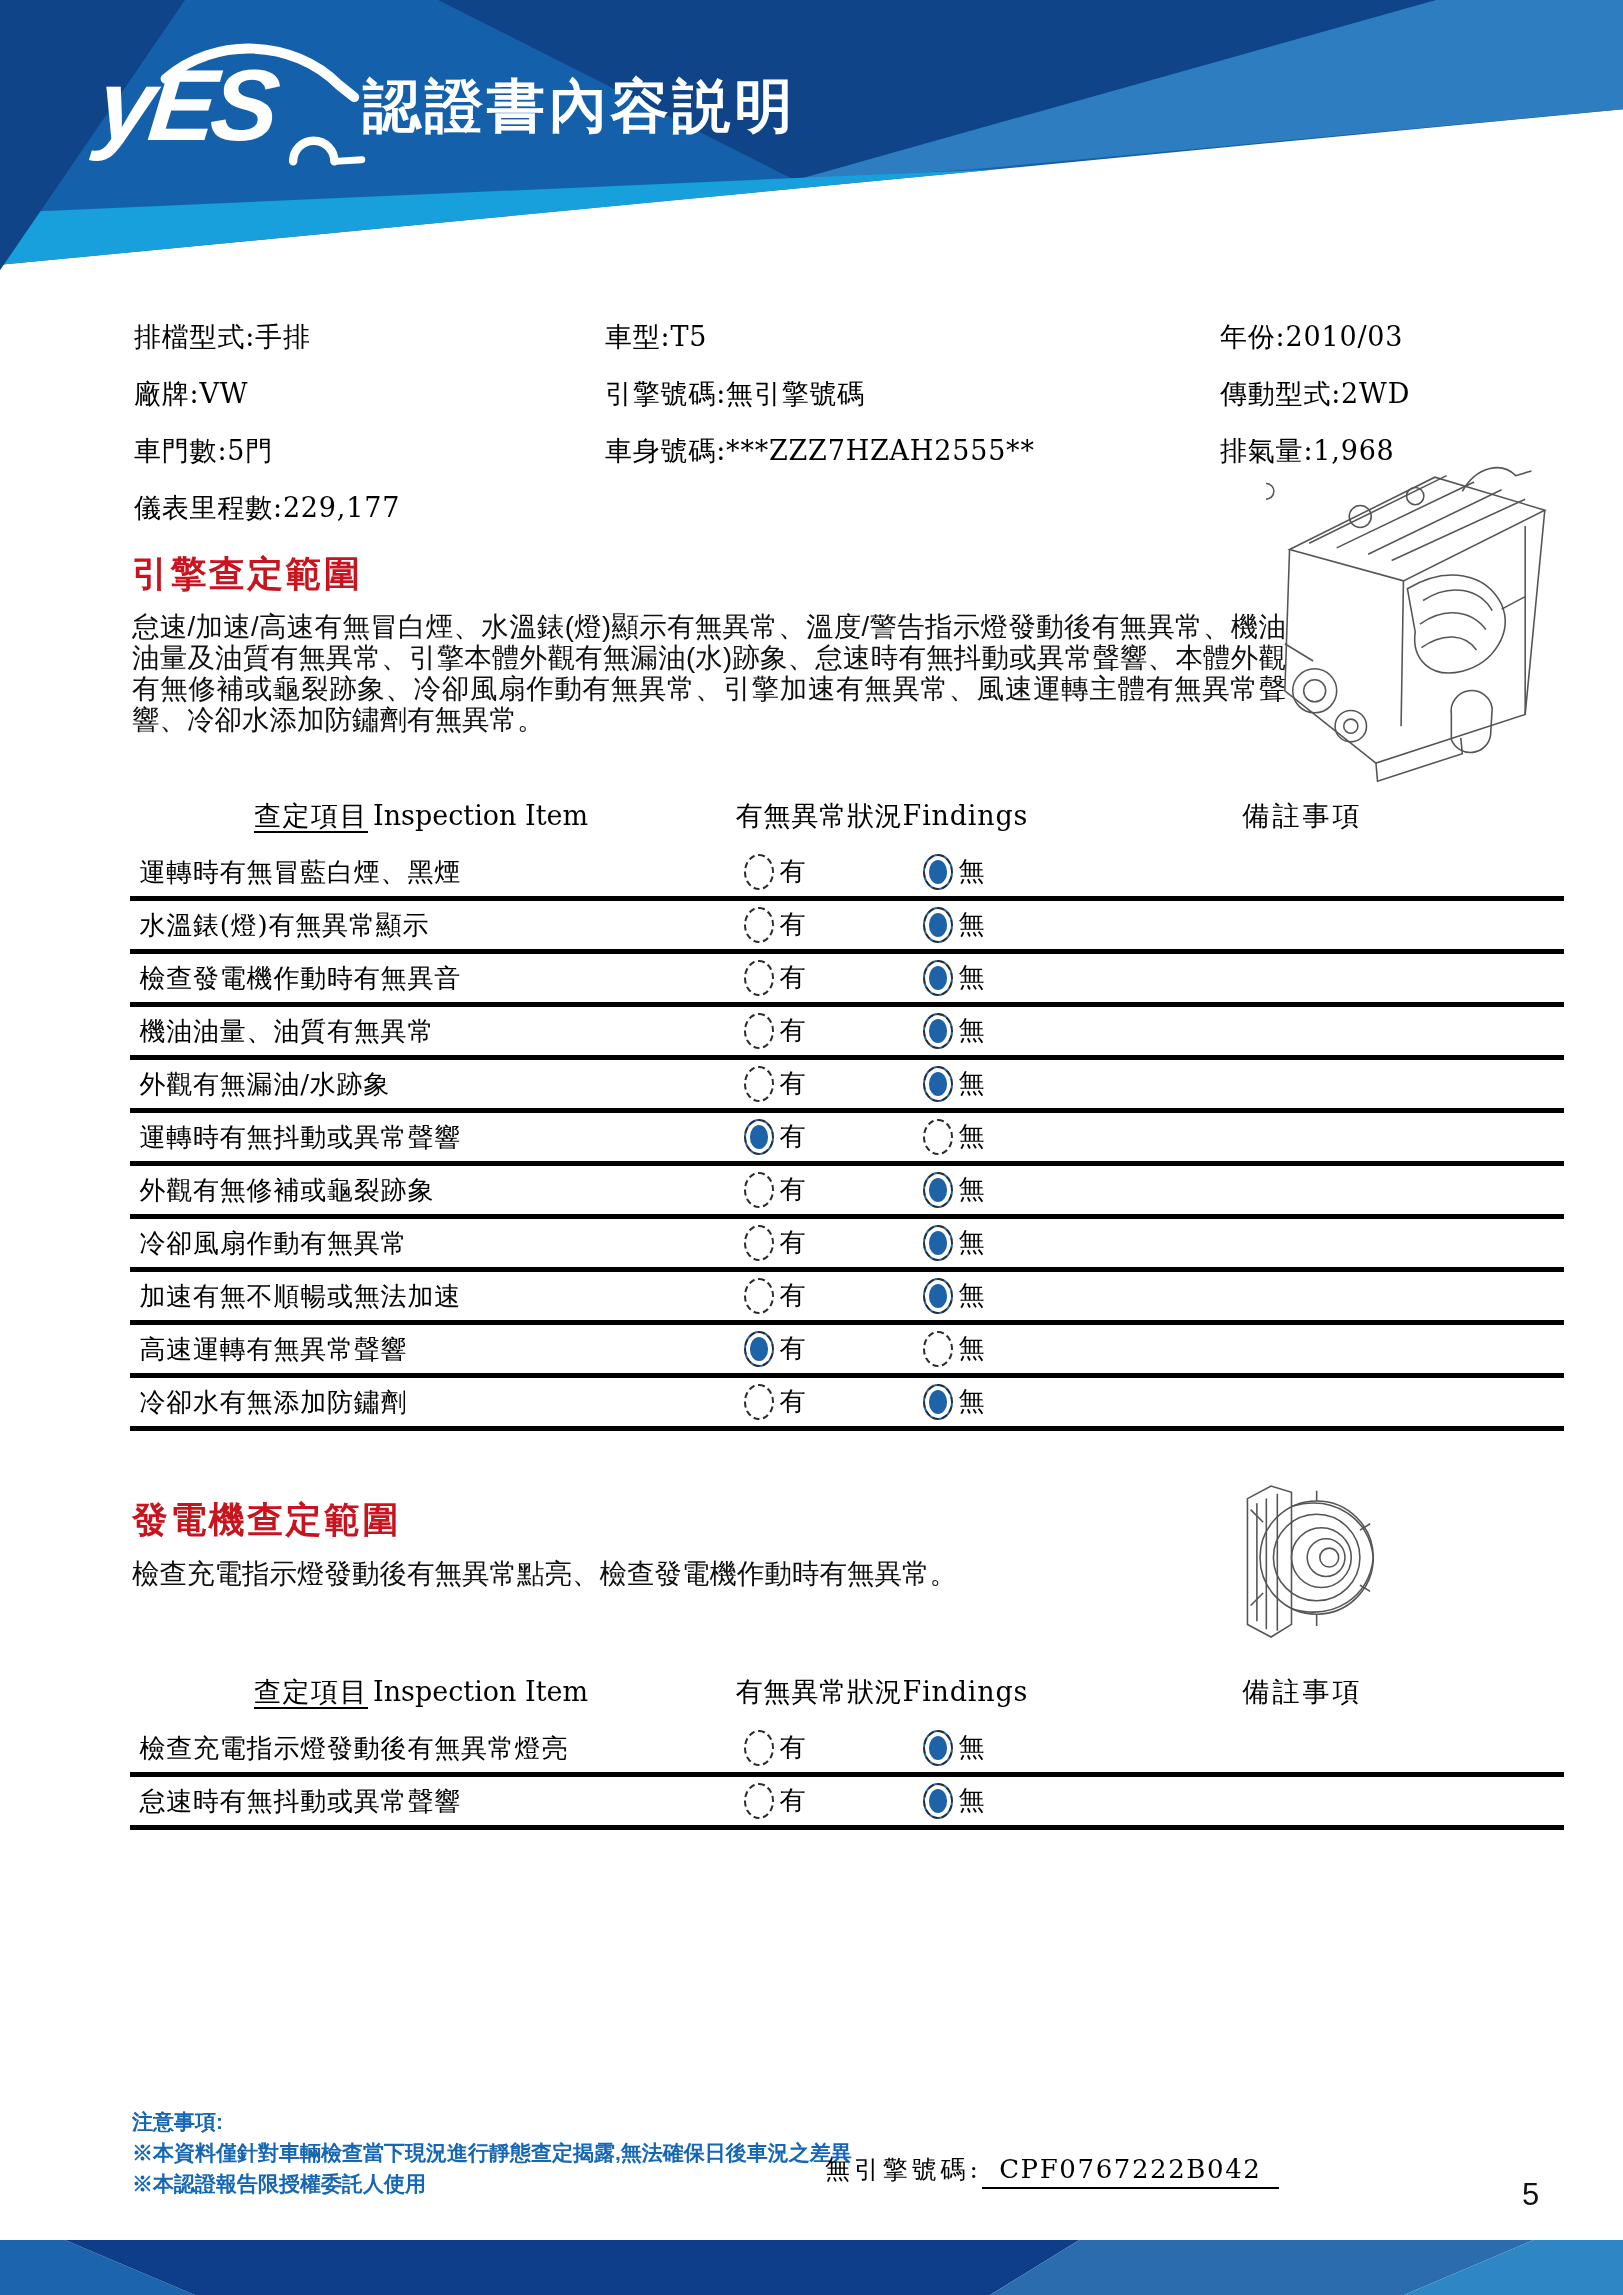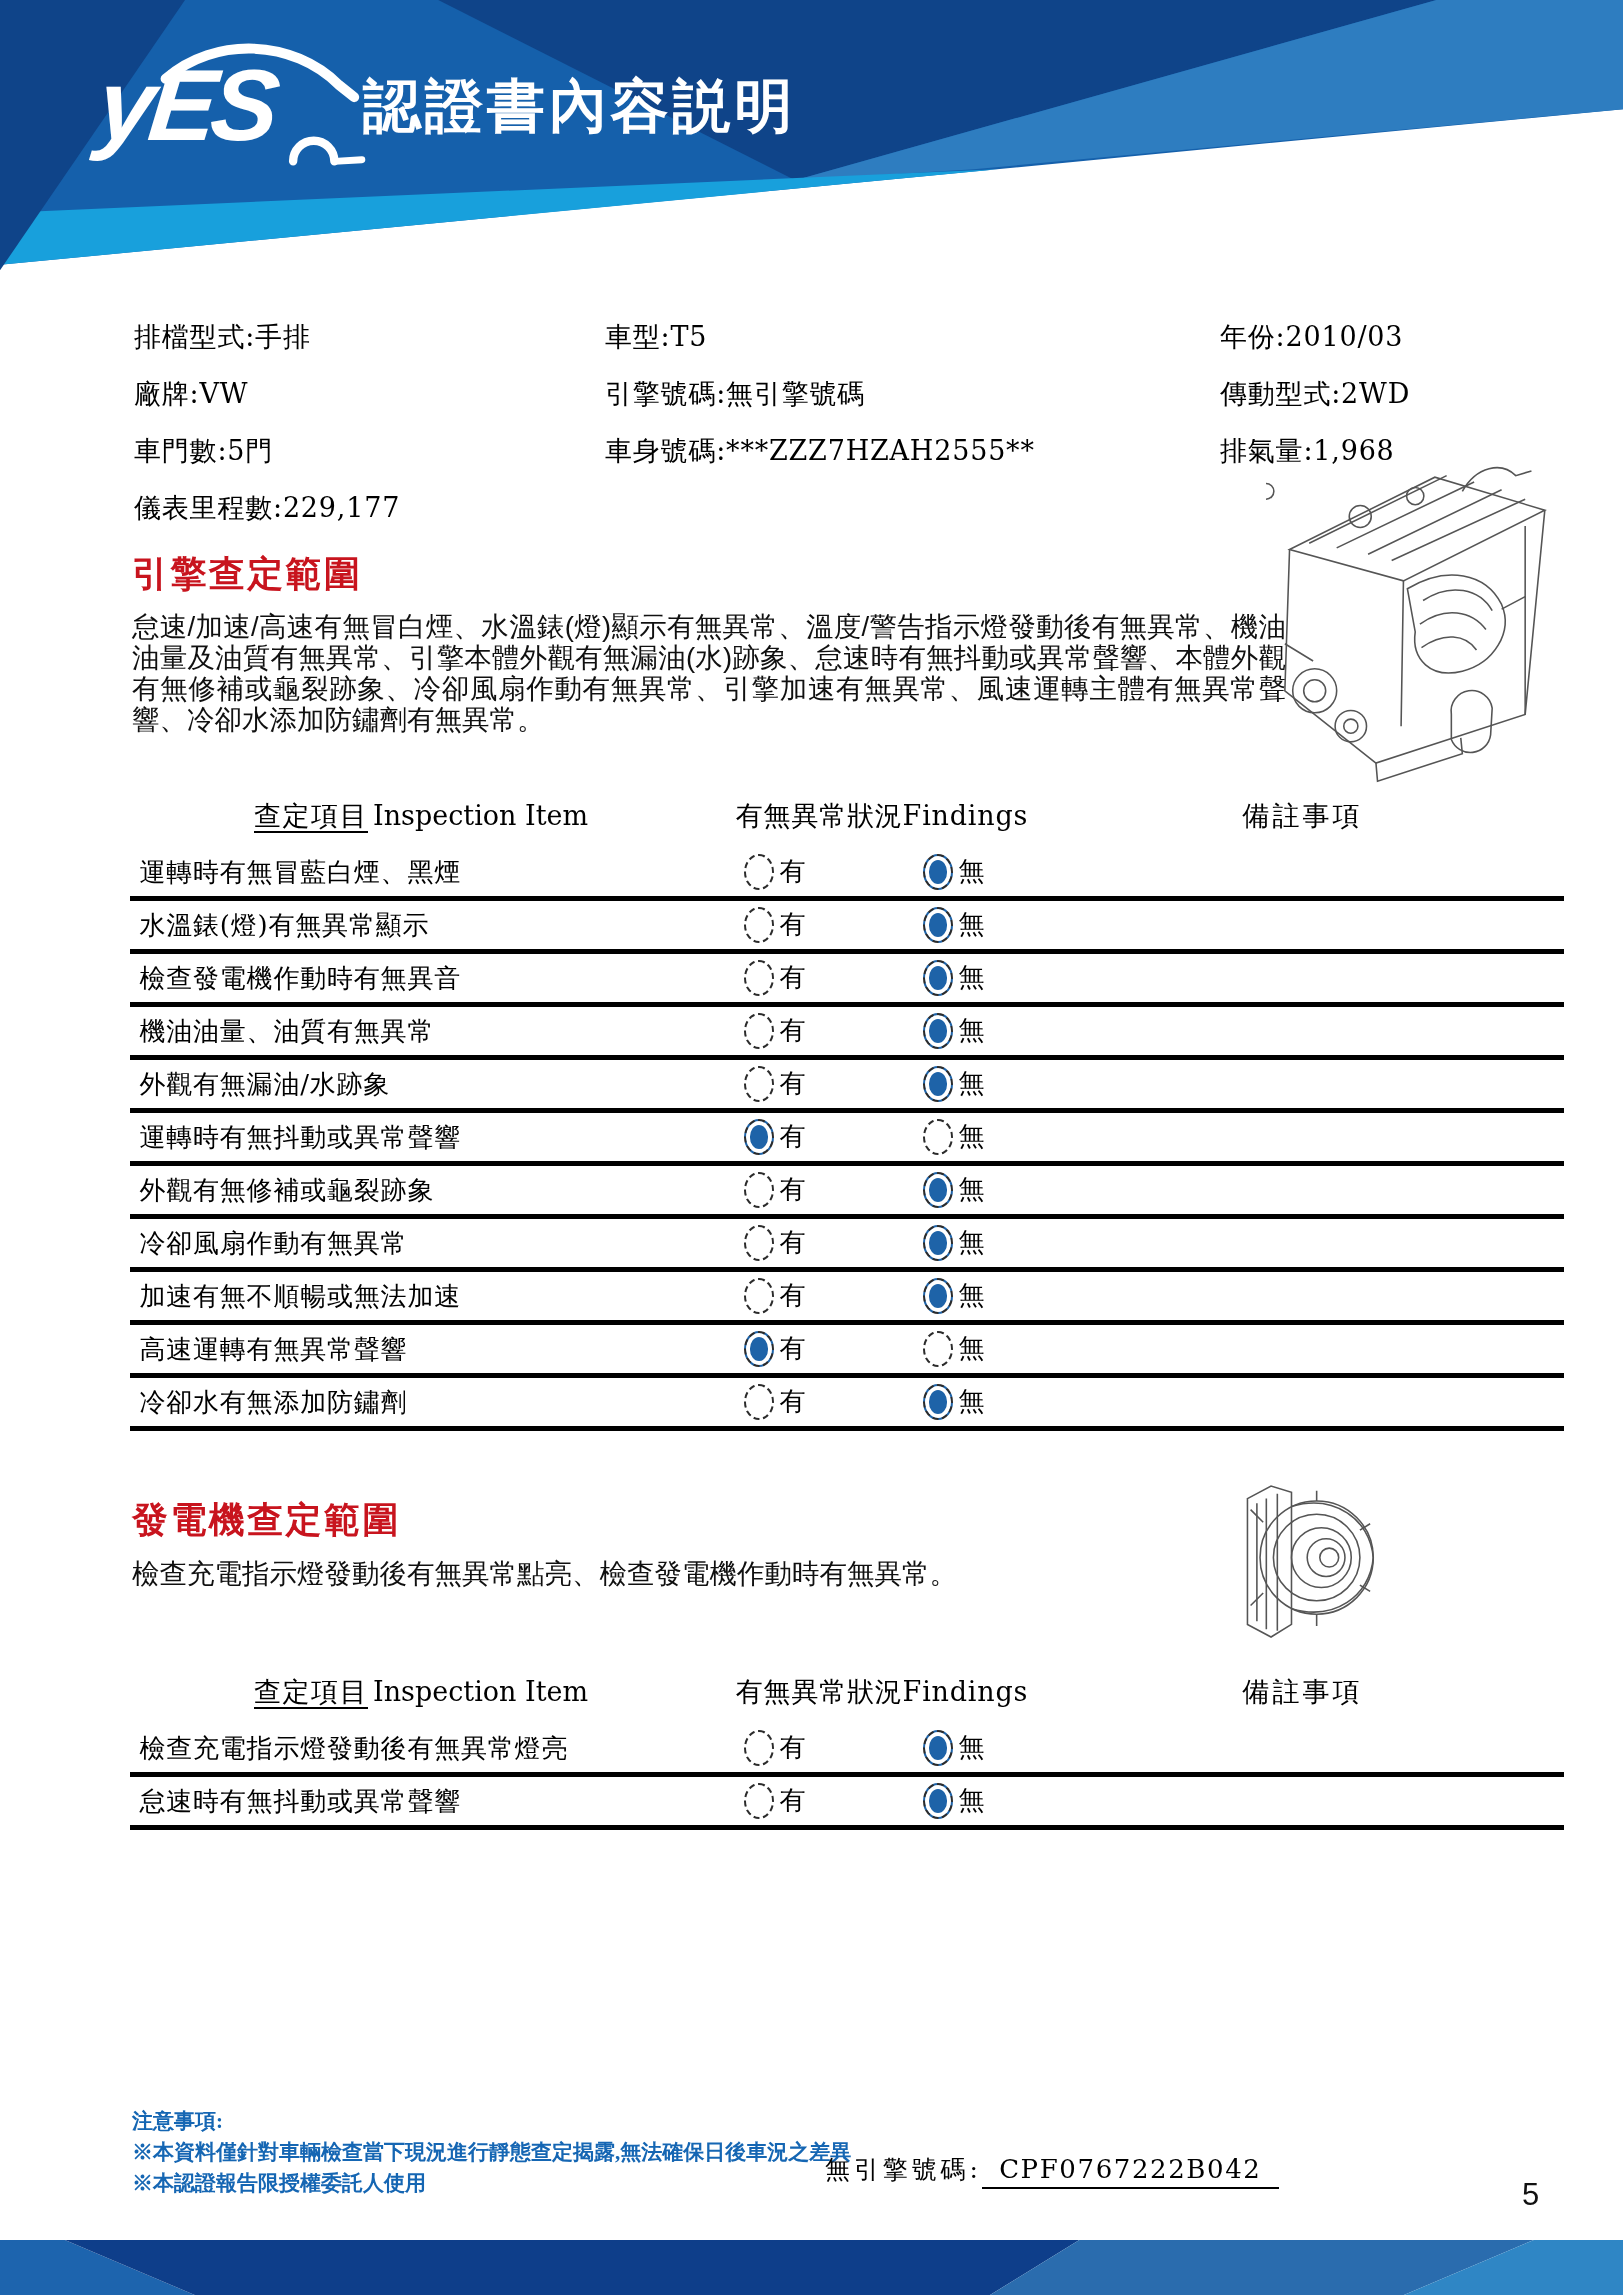--- a/index.html
+++ b/index.html
@@ -58,21 +58,21 @@
         display:flex;align-items:center;}
   .trow .item{margin-left:9.4px;font-size:26px;letter-spacing:0.8px;white-space:nowrap;}
   .opt{position:absolute;top:0;height:47px;display:flex;align-items:center;}
   .opt.yes{left:614px;} .opt.no{left:793px;}
   .radio{width:30px;height:36px;border:2.4px dashed #2b2b2b;border-radius:50%;
          background:#fff;box-sizing:border-box;}
   .olabel{font-size:26px;margin-left:5.5px;}
   .trow.sel-yes .r-yes,.trow.sel-no .r-no{background:#1e63a8;box-shadow:inset 0 0 0 3.9px #fff;}
 
   
-  .notes{position:absolute;left:132px;top:2106px;font-family:Liberation Serif, serif;
+  .notes{position:absolute;left:132px;top:2106px;font-family:Liberation Sans, sans-serif;
          font-weight:700;font-size:21px;line-height:31px;color:#1566b3;}
   .cert{position:absolute;left:825px;top:2153px;font-size:25px;white-space:nowrap;}
   .cert .clabel{letter-spacing:3.9px;}
   .cert .cnum{display:inline-block;border-bottom:2.4px solid #000;padding:0 17.3px 3.1px 17.3px;
               letter-spacing:1.6px;font-size:26px;}
   .pageno{position:absolute;left:1522px;top:2177px;font-family:"Liberation Sans",sans-serif;
           font-size:31px;color:#111;}
   .footbar{position:absolute;left:0;bottom:0;width:1623px;height:55px;}
   .footbar .seg{position:absolute;inset:0;}
   .f1{background:#1d64ae;clip-path:polygon(0 0,4% 0,12% 100%,0 100%);}

